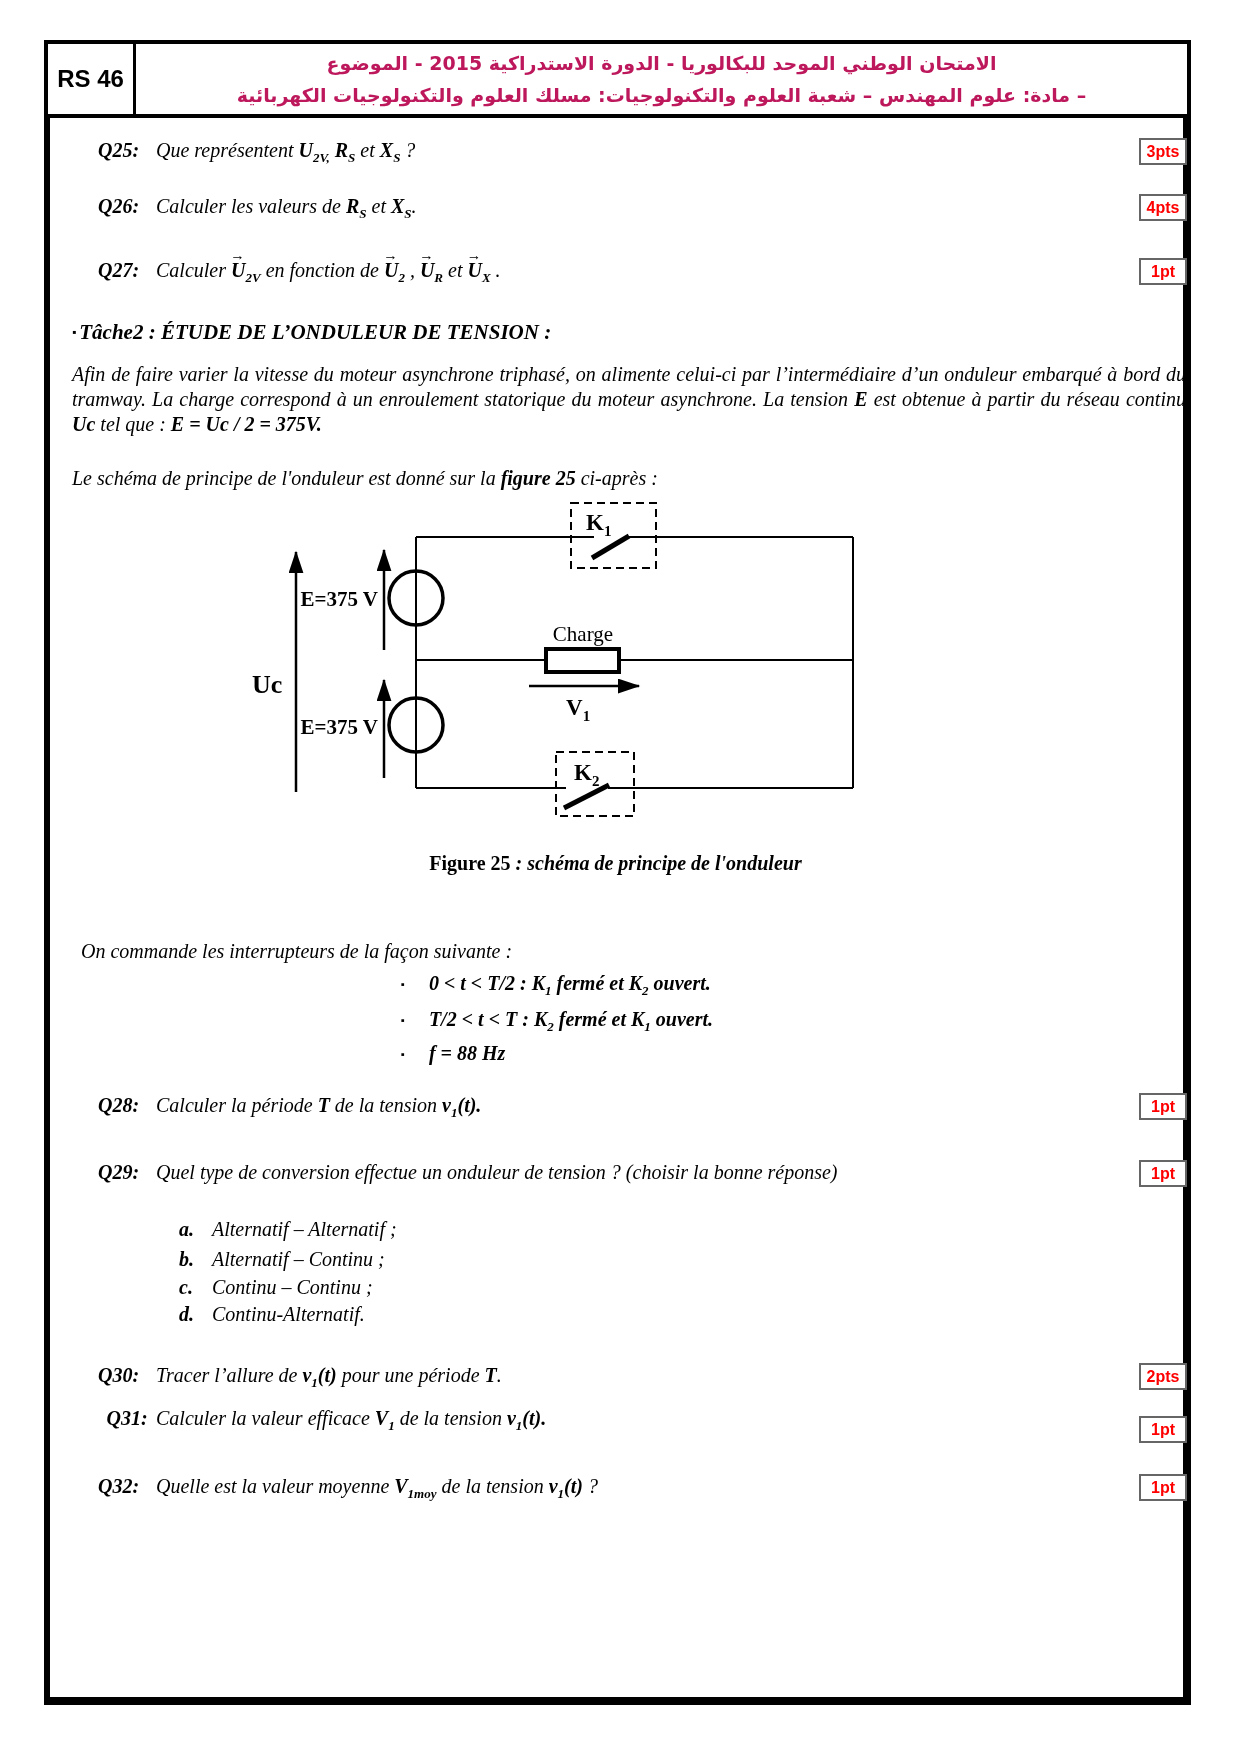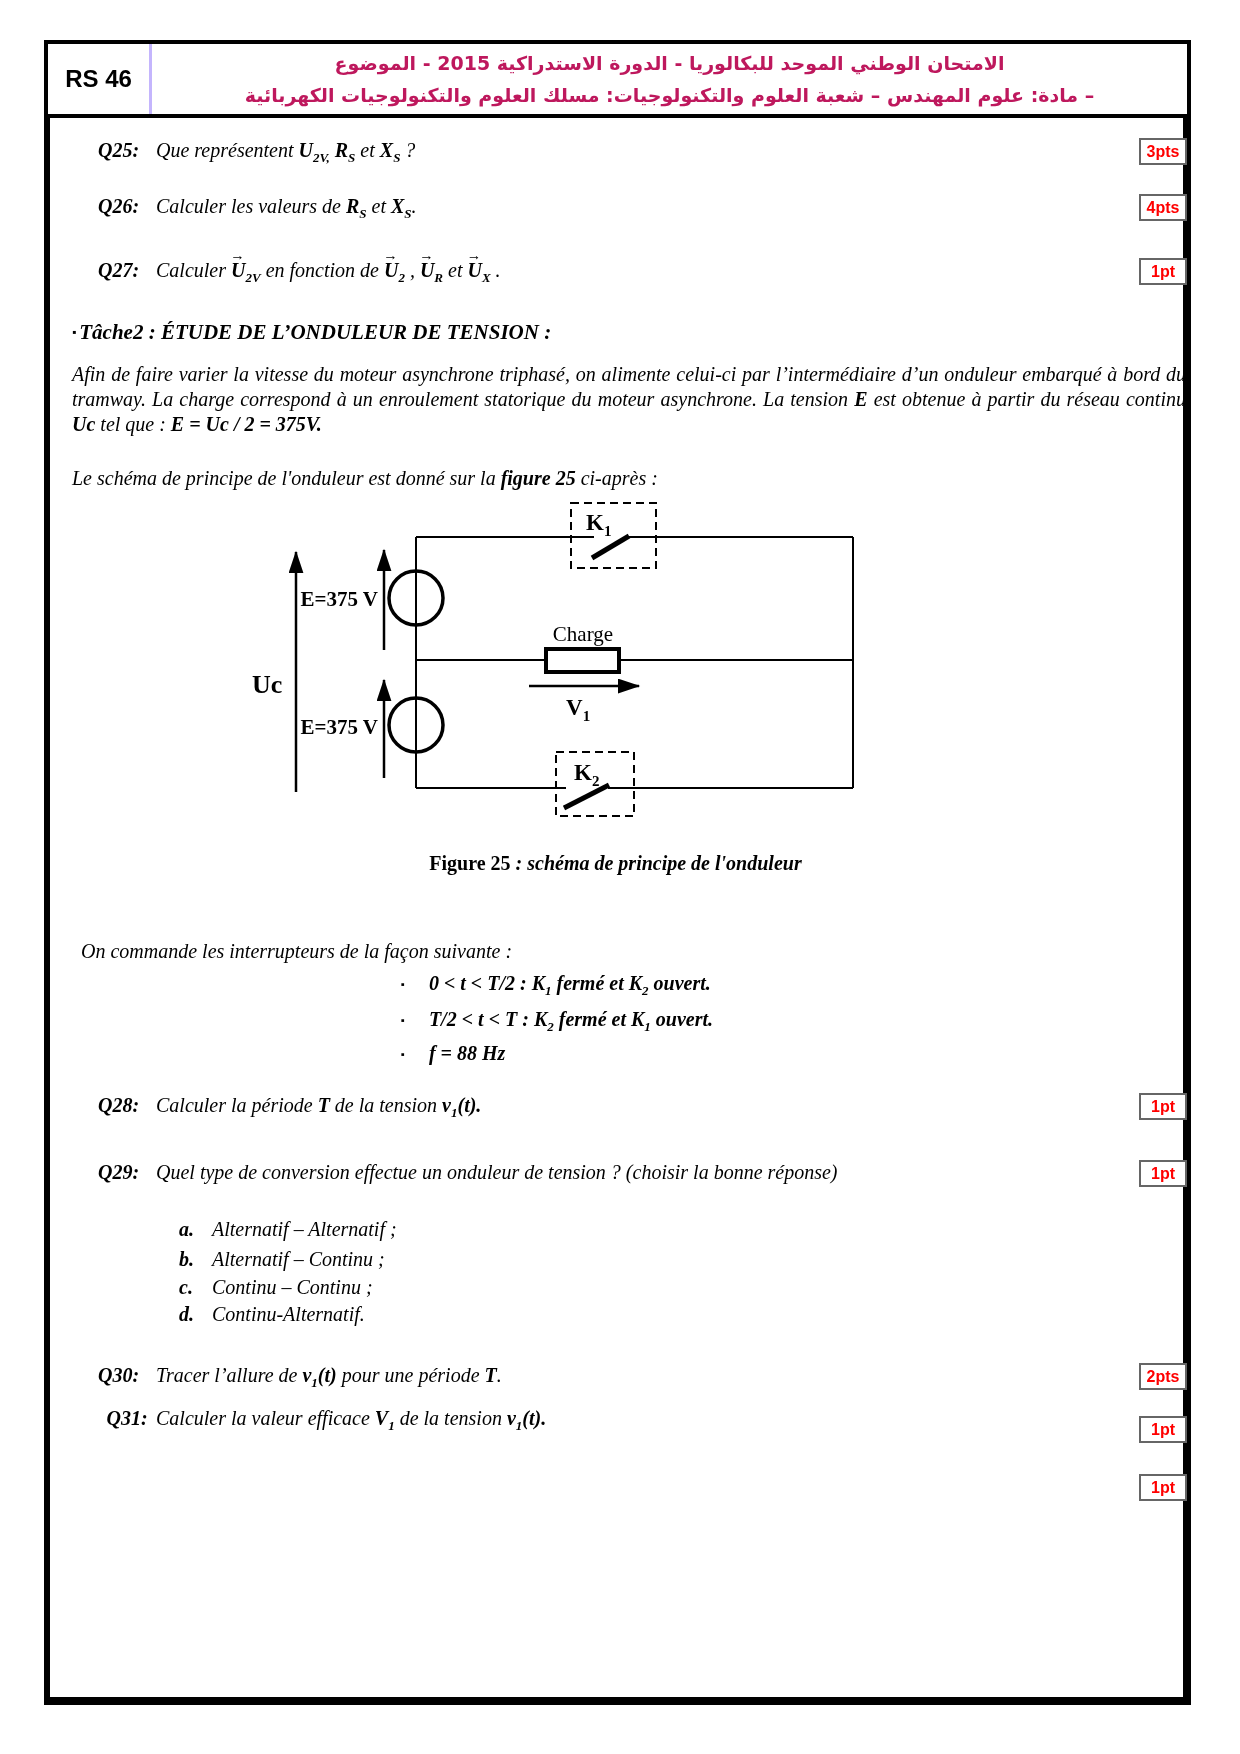--- a/index.html
+++ b/index.html
@@ -8,21 +8,21 @@
   
   .hdr-box{position:absolute;left:44px;top:40px;width:1147px;height:78px;
            border:4px solid #000;box-sizing:border-box;display:flex;background:#fff;}
   .page-cell{width:152px;flex:none;border-right:2px solid #000;position:relative;box-sizing:border-box;}
   .page-label{font:bold 17px "DejaVu Sans", sans-serif;text-align:right;padding:1px 8px 1px 0;
               border-bottom:2px solid #000;height:26px;box-sizing:border-box;}
   .diag-wrap{position:relative;height:42px;}
   .diag-wrap svg{position:absolute;inset:0;}
   .pg-cur{position:absolute;right:5px;top:-2px;font:bold 20px "Liberation Sans", sans-serif;}
   .pg-tot{position:absolute;left:5px;bottom:-1px;font:bold 20px "Liberation Sans", sans-serif;}
-  .rs-cell{width:104px;flex:none;border-right:3px solid #c4b5fd;box-sizing:border-box;
+  .rs-cell{width:88px;flex:none;border-right:3px solid #000000;box-sizing:border-box;
            display:flex;align-items:center;justify-content:center;
            font:bold 24px "Liberation Sans", sans-serif;}
   .title-cell{flex:1;direction:rtl;text-align:center;color:#be185d;
               font:bold 20px "DejaVu Sans", sans-serif;padding-top:3px;}
   .title-cell .t1{line-height:32px;font-size:19px;}
   .title-cell .t2{line-height:32px;font-size:19px;}
   
   .body-box{position:absolute;left:44px;top:114px;width:1147px;height:1591px;box-sizing:border-box;
             border:solid #000;border-width:4px 8px 8px 6px;background:#fff;}
   .inner{position:absolute;left:6px;top:4px;right:8px;bottom:8px;}
@@ -189,17 +189,21 @@
         <span class="qtext"><span>Tracer l’allure de </span><span class="bd">v<sub>1</sub></span><span class="bd">(t)</span><span> pour une période </span><span class="bd">T</span><span>.</span></span>
       </div>
       <div class="badge" style="top:1241px;">2pts</div>
 
       <div class="qrow" style="top:1284px;text-align:center;">
         <span class="qnum">Q31:</span>
         <span class="qtext"><span>Calculer la valeur efficace </span><span class="bd">V<sub>1</sub></span><span> de la tension </span><span class="bd">v<sub>1</sub></span><span class="bd">(t).</span></span>
       </div>
       <div class="badge" style="top:1294px;">1pt</div>
 
+      <div class="qrow" style="top:1352px;">
+        <span class="qnum">Q32:</span>
+        <span class="qtext"><span>Quelle est la valeur moyenne </span><span class="bd">V<sub>1moy</sub></span><span> de la tension </span><span class="bd">v<sub>1</sub></span><span class="bd">(t)</span><span> ?</span></span>
+      </div>
       <div class="badge" style="top:1352px;">1pt</div>
 
     </div>
   </div>
 </div>
 
 </body></html>

